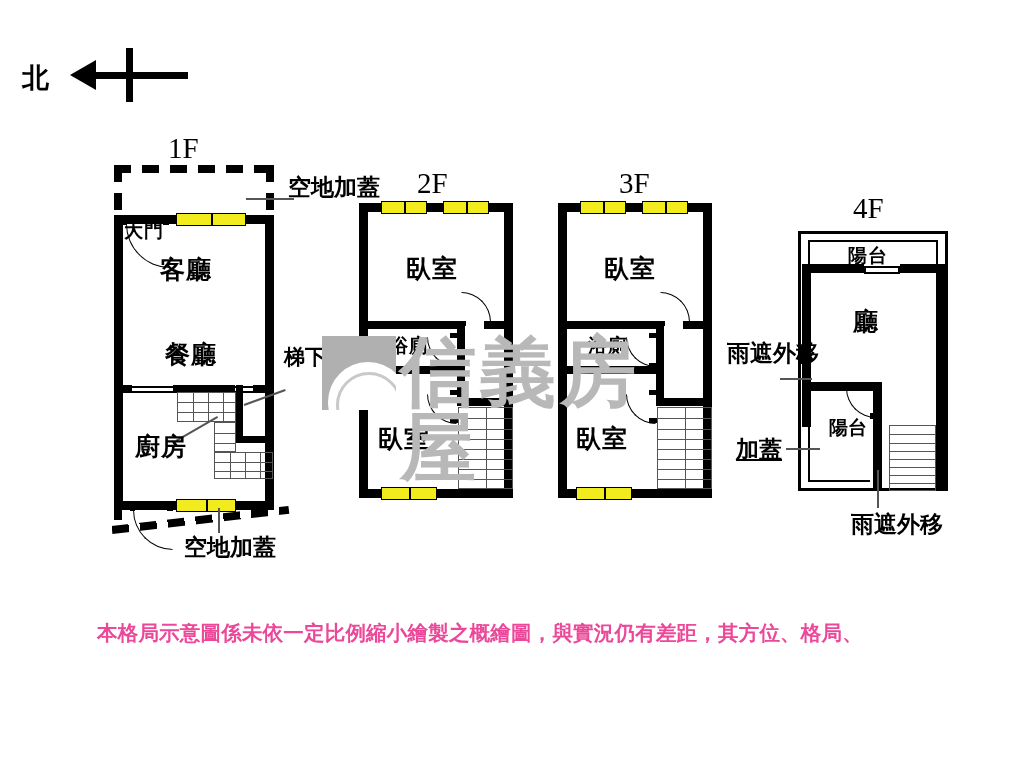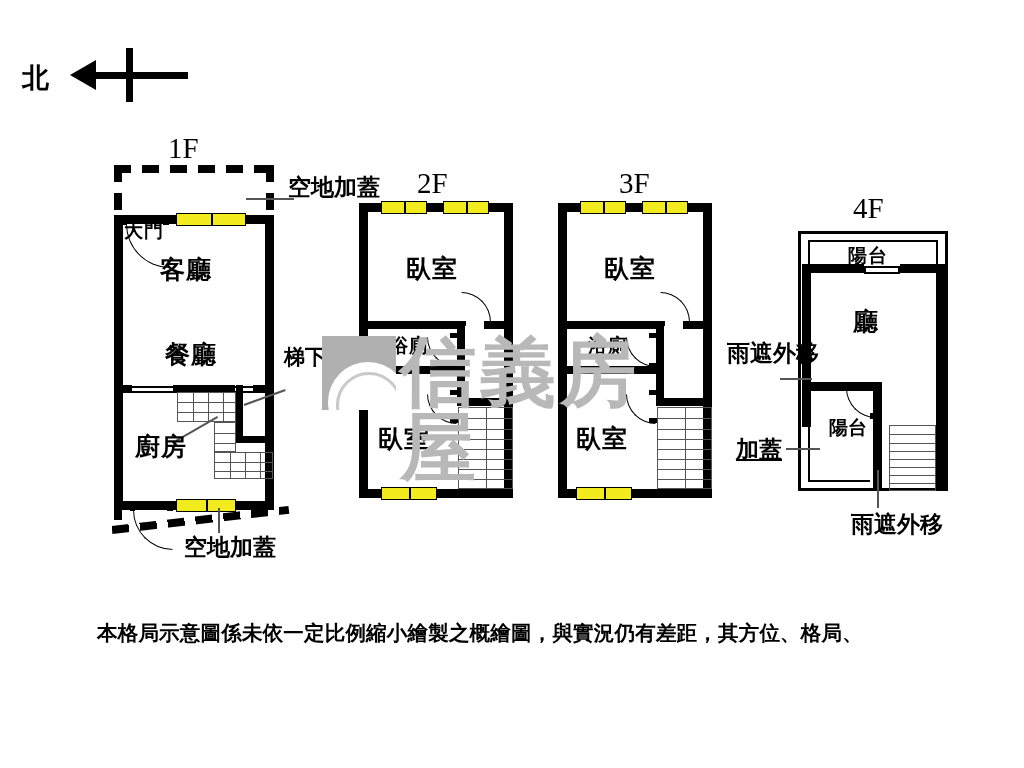--- a/index.html
+++ b/index.html
@@ -59,21 +59,21 @@
   .wm-mark .c1{position:absolute;left:0;top:0;width:74px;height:74px;background:#b0b0b0;}
   .wm-mark .c2{position:absolute;left:6px;top:26px;width:80px;height:80px;border-radius:50%;
                background:#ffffff;}
   .wm-mark .c3{position:absolute;left:14px;top:36px;width:66px;height:66px;border-radius:50%;
                border:3px solid #c9c9c9;box-sizing:border-box;}
   .wm-sub{position:absolute;left:6px;top:76px;width:388px;font-size:14px;color:#c3c3c3;
           letter-spacing:3px;white-space:nowrap;font-weight:400;}
 
   
   #disclaimer{position:absolute;left:97px;top:618px;width:928px;
-    font-size:20.5px;line-height:30px;color:#000000;font-weight:700;letter-spacing:0.2px;
+    font-size:20.5px;line-height:30px;color:#ec4899;font-weight:700;letter-spacing:0.2px;
     font-family:"DejaVu Sans","Liberation Sans",sans-serif;}
   #disclaimer div{white-space:nowrap;}
 
   
   .arrow-shaft{position:absolute;background:#000;height:7px;}
   .arrow-head{position:absolute;width:0;height:0;
       border-top:15px solid transparent;border-bottom:15px solid transparent;
       border-right:26px solid #000;}
   .arrow-cross{position:absolute;background:#000;width:7px;}
 </style>

